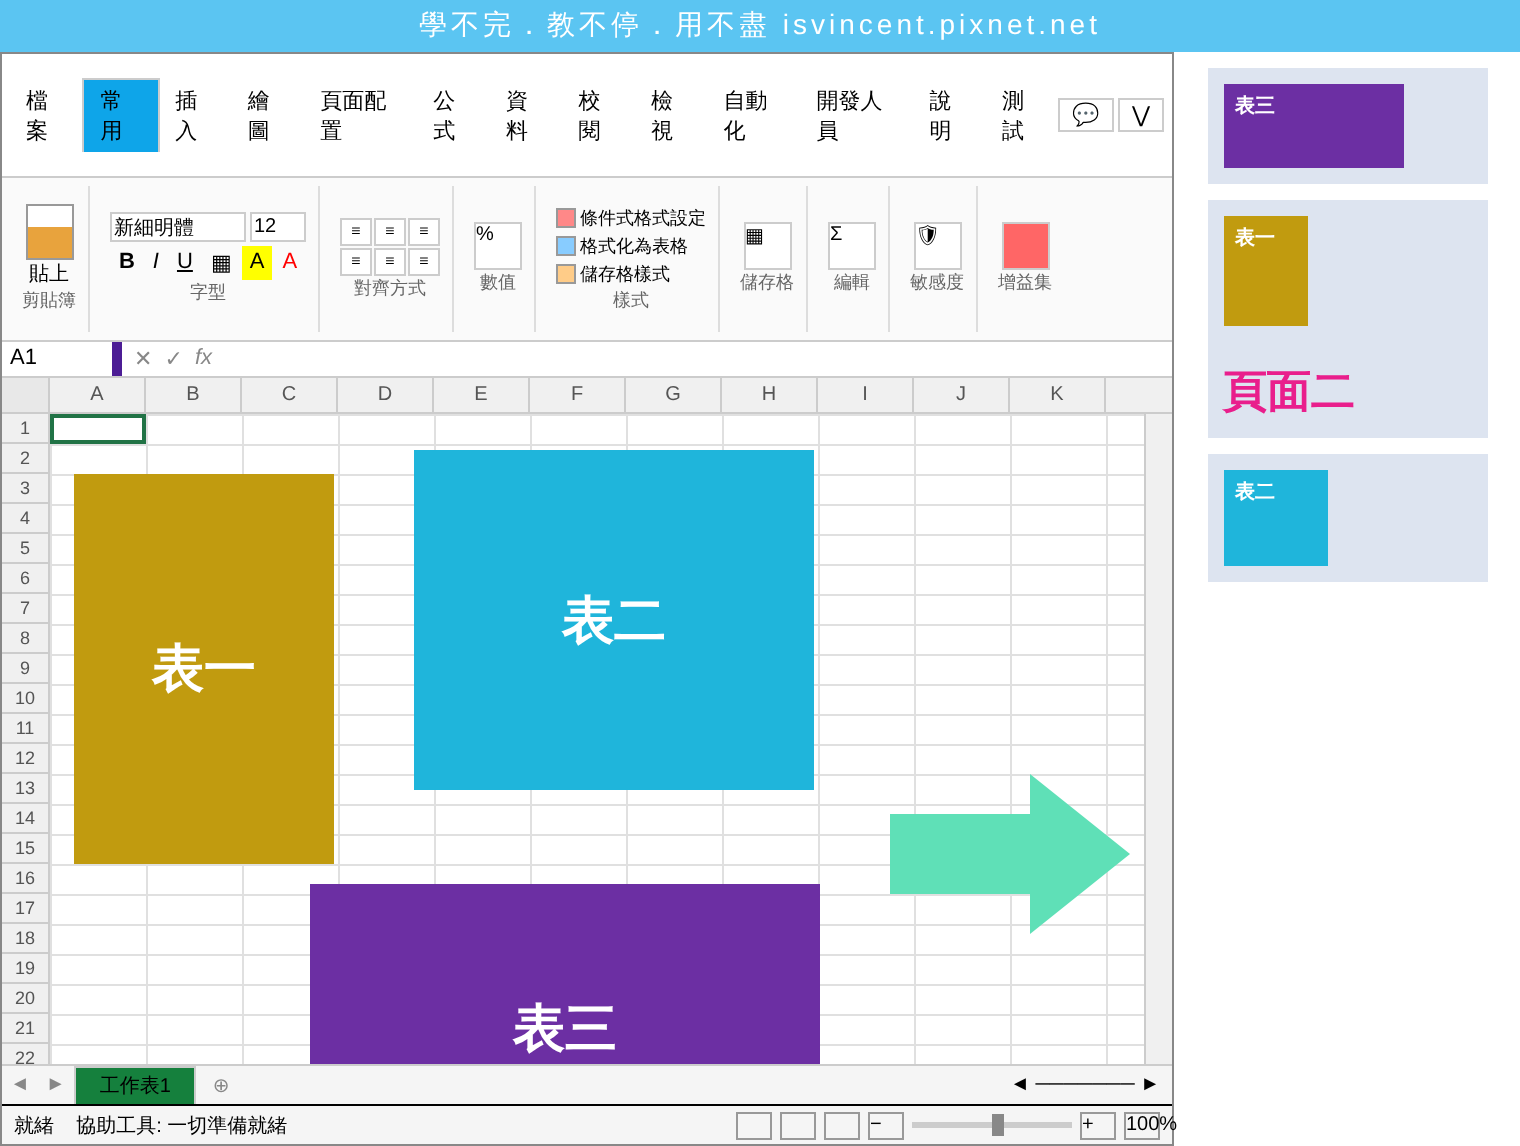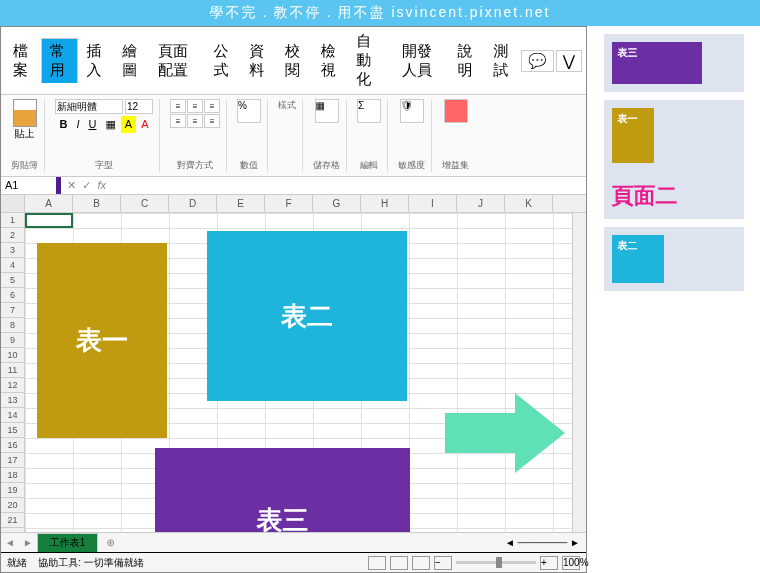--- a/index.html
+++ b/index.html
@@ -1,26 +1,26 @@
 <!DOCTYPE html>
 <html><head>
 <meta charset="utf-8">
 <style>
 *{margin:0;padding:0;box-sizing:border-box;font-family:"Microsoft JhengHei",Arial,sans-serif}
 body{background:#fff;width:760px;height:573px;overflow:hidden}
 .banner{background:#5bc5f2;color:#fff;text-align:center;padding:4px 0;font-size:14px;letter-spacing:2px}
 .main-area{display:flex;height:calc(100% - 26px)}
 .excel-window{width:587px;height:100%;border:1px solid #888;background:#fff;display:flex;flex-direction:column}
-.ribbon-tabs{display:flex;align-items:center;background:#fff;border-bottom:1px solid #ccc;padding:2px 4px;font-size:15px}
+.ribbon-tabs{display:flex;align-items:center;background:#fff;border-bottom:1px solid #ccc;padding:12px 4px;font-size:11px}
 .ribbon-tabs span{padding:3px 8px;cursor:pointer}
 .ribbon-tabs .active{background:#0ea5e9;border:1px solid #ccc;border-bottom:none}
 .ribbon-tabs .right{margin-left:auto;display:flex;gap:2px}
 .ribbon-tabs .right span{border:1px solid #ccc;padding:1px 6px}
 .ribbon-body{background:#fafafa;border-bottom:1px solid #ccc;padding:4px;display:flex;gap:4px;font-size:10px;height:82px}
-.ribbon-group{border-right:1px solid #ddd;padding:0 6px;display:flex;flex-direction:column;justify-content:space-between;align-items:center}
+.ribbon-group{border-right:1px solid #ddd;padding:0 6px;display:flex;flex-direction:column;justify-content:center;align-items:center}
 .ribbon-group .label{color:#666;font-size:9px;text-align:center}
 .ribbon-group .controls{display:flex;flex-direction:column;gap:2px;align-items:center}
 .paste-btn{display:flex;flex-direction:column;align-items:center}
 .paste-icon{width:24px;height:28px;background:linear-gradient(#fff 40%,#e8a33d 40%);border:1px solid #999}
 .font-row{display:flex;gap:2px;align-items:center}
 .font-select{font-size:10px;border:1px solid #ccc;padding:1px;width:68px}
 .size-select{font-size:10px;border:1px solid #ccc;padding:1px;width:28px}
 .fmt-btns{display:flex;gap:1px}
 .fmt-btns span{border:1px solid transparent;padding:1px 3px;font-size:11px;cursor:pointer}
 .align-grid{display:grid;grid-template-columns:repeat(3,16px);gap:1px}
@@ -135,20 +135,34 @@
       </div>
       <div class="label">對齊方式</div>
     </div>
     <div class="ribbon-group">
       <div class="big-btn">
             <div class="ico">%</div>
           </div>
       <div class="label">數值</div>
     </div>
     <div class="ribbon-group">
+      <div class="style-col">
+        <span>
+              <span class="sw" style="background:#f88"></span>
+              <span>條件式格式設定</span>
+            </span>
+        <span>
+              <span class="sw" style="background:#8cf"></span>
+              <span>格式化為表格</span>
+            </span>
+        <span>
+              <span class="sw" style="background:#fc8"></span>
+              <span>儲存格樣式</span>
+            </span>
+      </div>
       <div class="label">樣式</div>
     </div>
     <div class="ribbon-group">
       <div class="big-btn">
             <div class="ico">▦</div>
           </div>
       <div class="label">儲存格</div>
     </div>
     <div class="ribbon-group">
       <div class="big-btn">

